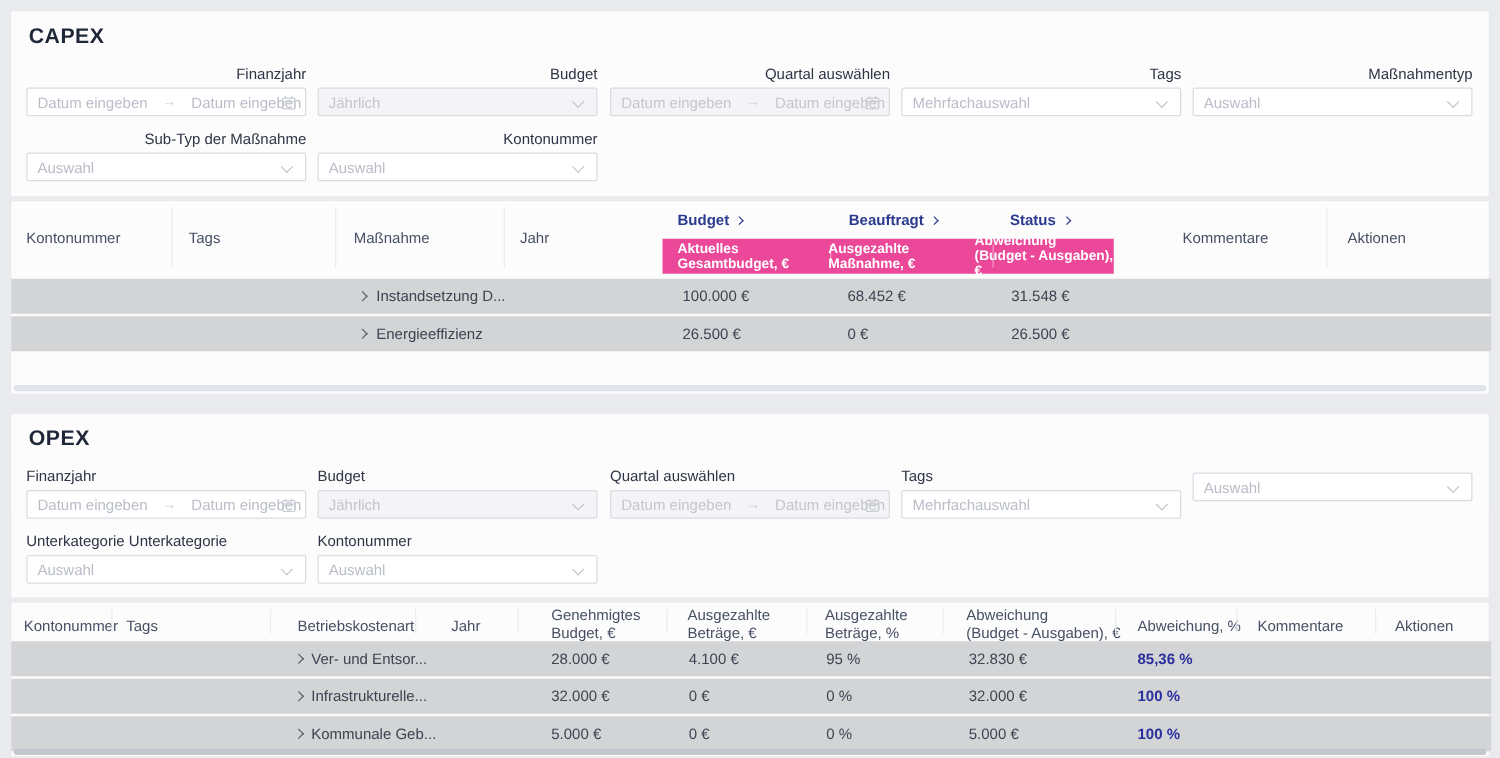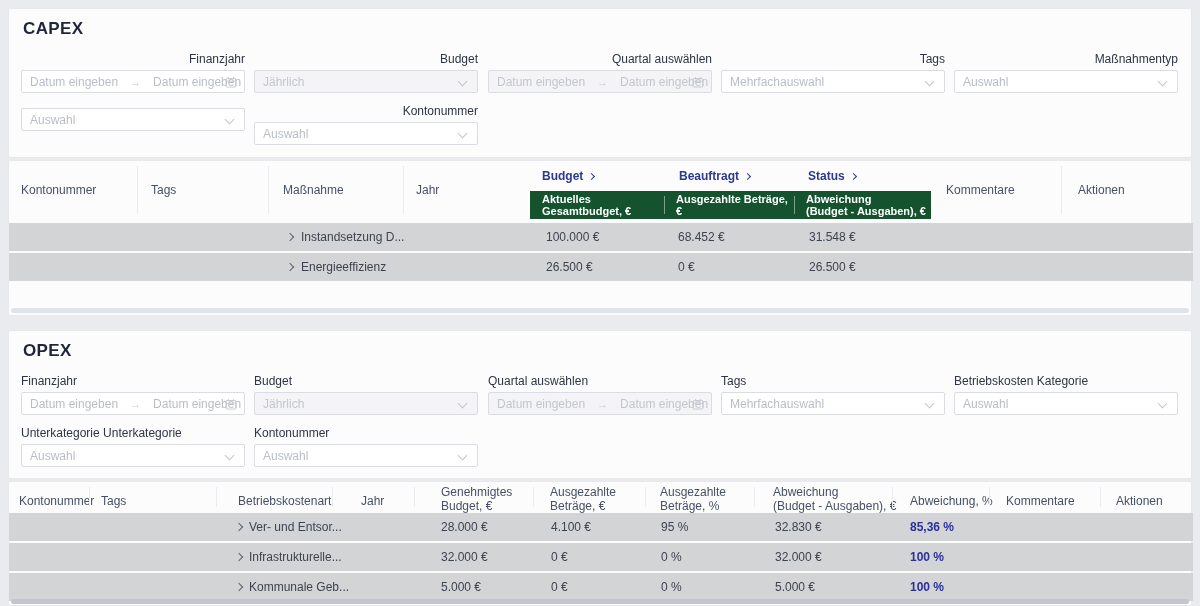--- a/index.html
+++ b/index.html
@@ -37,21 +37,21 @@
     transform:rotate(45deg);
   }
 
   .hcell { position:absolute; font-size:12px; font-weight:500; color:#475063; line-height:14px; }
   .vline { position:absolute; width:1px; background:#ebecf0; }
   .group-link { position:absolute; top:8px; font-size:12px; font-weight:600; color:#2b3a8f; cursor:pointer; }
   .group-link .chevr {
     display:inline-block; width:5px; height:5px; margin-left:6px; margin-bottom:1px;
     border-top:1.4px solid #2b3a8f; border-right:1.4px solid #2b3a8f; transform:rotate(45deg);
   }
-  .navy-band { position:absolute; left:521px; top:30px; width:401px; height:28px; background:#14532d; display:flex; }
+  .navy-band { position:absolute; left:521px; top:30px; width:361px; height:28px; background:#ec4899; display:flex; }
   .navy-cell { position:relative; height:100%; display:flex; align-items:center; padding-left:12px;
                color:#fff; font-size:11px; font-weight:700; line-height:12px; }
   .navy-sep { position:absolute; top:5px; width:1px; height:18px; background:rgba(255,255,255,.45); }
 
   .trow { position:absolute; left:0; width:1184px; height:28px; background:#d3d4d6; }
   .tcell { position:absolute; top:8px; font-size:12px; color:#3d4350; line-height:13px; white-space:nowrap; }
   .tcell.pct { font-weight:700; color:#2a2f9e; }
   .rchev {
     position:absolute; top:11px; width:6px; height:6px; cursor:pointer;
     border-top:1.4px solid #5a6170; border-right:1.4px solid #5a6170; transform:rotate(45deg);
@@ -119,20 +119,21 @@
 
   <div class="field" style="left:945px;top:43px">
     <div class="flabel">Maßnahmentyp</div>
     <div class="ctrl">
       <span>Auswahl</span>
       <span class="chevdn"></span>
     </div>
   </div>
 
   <div class="field" style="left:12px;top:95px">
+    <div class="flabel">Sub-Typ der Maßnahme</div>
     <div class="ctrl">
       <span>Auswahl</span>
       <span class="chevdn"></span>
     </div>
   </div>
 
   <div class="field" style="left:245px;top:95px">
     <div class="flabel">Kontonummer</div>
     <div class="ctrl">
       <span>Auswahl</span>
@@ -160,21 +161,21 @@
 
   <div class="navy-band">
     <div class="navy-cell two-line" style="width:134px">
       <div>
           <span>Aktuelles</span>
           <span>Gesamtbudget, €</span>
         </div>
     </div>
     <div class="navy-sep" style="left:134px"></div>
     <div class="navy-cell" style="width:130px">
-      <span>Ausgezahlte Beträge, €</span>
+      <span>Ausgezahlte Maßnahme, €</span>
     </div>
     <div class="navy-sep" style="left:264px"></div>
     <div class="navy-cell two-line" style="width:137px">
       <div>
           <span>Abweichung</span>
           <span>(Budget - Ausgaben), €</span>
         </div>
     </div>
   </div>
 
@@ -243,21 +244,20 @@
 
   <div class="field" style="left:712px;top:43px">
     <div class="flabel">Tags</div>
     <div class="ctrl">
       <span>Mehrfachauswahl</span>
       <span class="chevdn"></span>
     </div>
   </div>
 
   <div class="field" style="left:945px;top:43px">
-    <div class="flabel">Betriebskosten Kategorie</div>
     <div class="ctrl">
       <span>Auswahl</span>
       <span class="chevdn"></span>
     </div>
   </div>
 
   <div class="field" style="left:12px;top:95px">
     <div class="flabel">Unterkategorie Unterkategorie</div>
     <div class="ctrl">
       <span>Auswahl</span>

